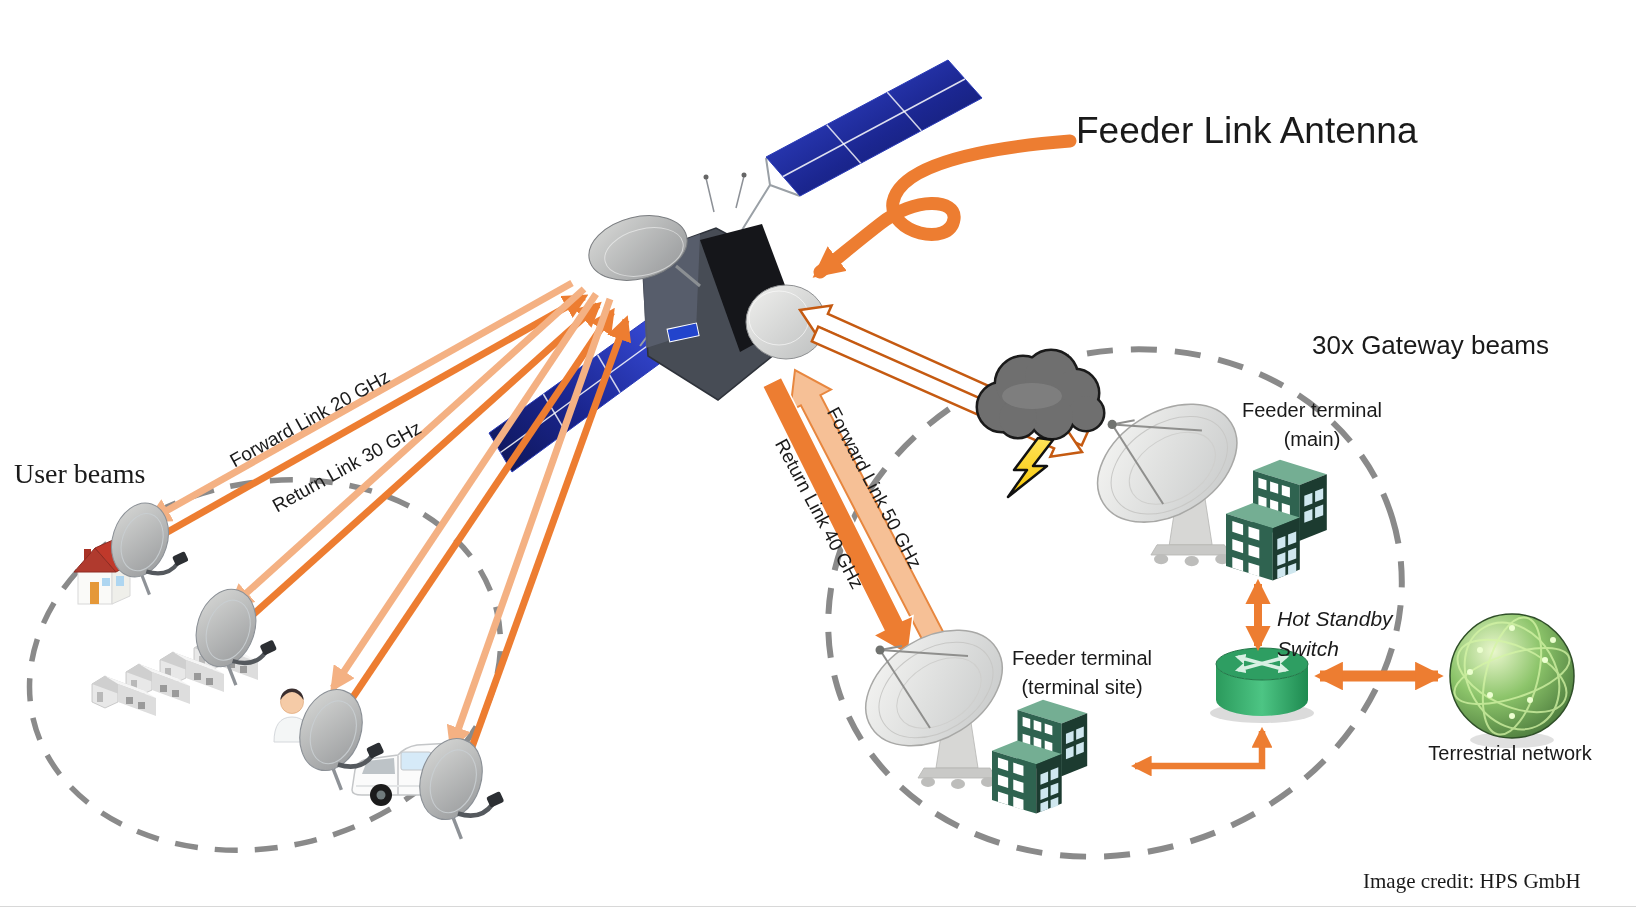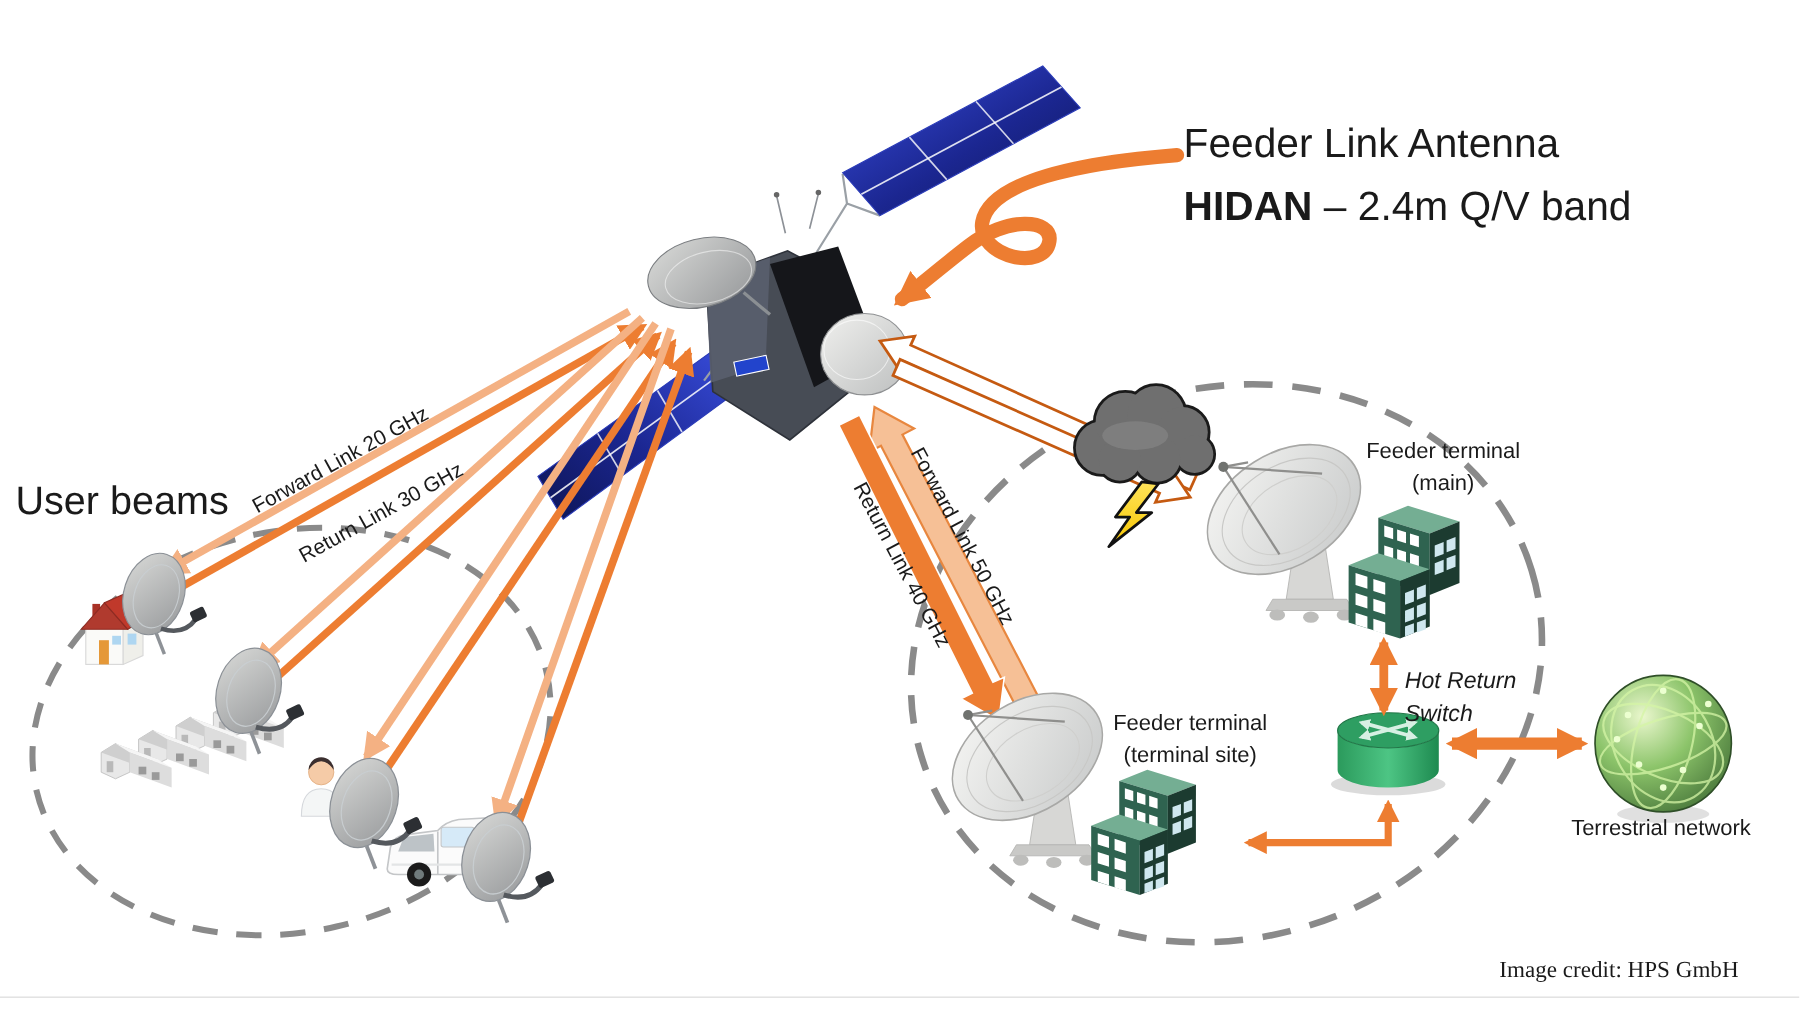--- a/index.html
+++ b/index.html
@@ -5,21 +5,21 @@
   html,body{margin:0;padding:0;background:#fff;}
   .canvas{
     position:relative;width:1636px;height:923px;background:#ffffff;overflow:hidden;
     font-family:"Liberation Sans",sans-serif;color:#1a1a1a;
   }
   .art{position:absolute;left:0;top:0;}
   .lbl{position:absolute;white-space:nowrap;color:#1a1a1a;}
   .title{left:1076px;top:102px;font-size:37px;line-height:57px;}
   .title .b{font-weight:bold;}
   .ula{left:553px;top:153px;font-size:20px;line-height:27px;}
-  .userbeams{left:14px;top:434px;font-size:36px;}
+  .userbeams{left:14px;top:458px;font-size:28px;font-family:Liberation Serif, serif;}
   .gwbeams{left:1312px;top:330px;font-size:26px;}
   .ftmain{left:1312px;top:396px;transform:translateX(-50%);text-align:center;font-size:20px;line-height:29px;}
   .ftdiv{left:1082px;top:644px;transform:translateX(-50%);text-align:center;font-size:20px;line-height:29px;}
   .hotstandby{left:1277px;top:604px;font-style:italic;font-size:21px;line-height:30px;}
   .terrnet{left:1510px;top:742px;transform:translateX(-50%);font-size:20px;}
   .credit{left:1363px;top:869px;font-size:21px;font-family:Liberation Serif, serif;}
   .rot{font-size:19px;}
   .flu{left:310px;top:419px;transform:translate(-50%,-50%) rotate(-29deg);}
   .rlu{left:347px;top:467px;transform:translate(-50%,-50%) rotate(-29deg);}
   .flf{left:874px;top:488px;transform:translate(-50%,-50%) rotate(62deg);}
@@ -291,43 +291,43 @@
   </g>
 
   <use href="#user-dish" transform="translate(140,540) scale(1.05)"></use>
   <use href="#user-dish" transform="translate(226,628) scale(1.1)"></use>
   <use href="#user-dish" transform="translate(331,730) scale(1.15)"></use>
   <use href="#user-dish" transform="translate(451,779) scale(1.15)"></use>
 </svg>
 
 <div class="lbl title">
   <div>Feeder Link Antenna</div>
-  <div><span class="b">HIDAN</span><span> – 2.4m Q/V band</span></div>
 </div>
 
 
 <div class="lbl userbeams">User beams</div>
+<div class="lbl gwbeams">30x Gateway beams</div>
 
 <div class="lbl rot flu">Forward Link 20 GHz</div>
 <div class="lbl rot rlu">Return Link 30 GHz</div>
 <div class="lbl rot flf">Forward Link 50 GHz</div>
 <div class="lbl rot rlf">Return Link 40 GHz</div>
 
 <div class="lbl ftmain">
   <div>Feeder terminal</div>
   <div>(main)</div>
 </div>
 
 <div class="lbl ftdiv">
   <div>Feeder terminal</div>
   <div>(terminal site)</div>
 </div>
 
 <div class="lbl hotstandby">
-  <div>Hot Return</div>
+  <div>Hot Standby</div>
   <div>Switch</div>
 </div>
 
 <div class="lbl terrnet">Terrestrial network</div>
 <div class="lbl credit">Image credit: HPS GmbH</div>
 
 <div class="bottom-line"></div>
 </div>
 
 </body></html>

